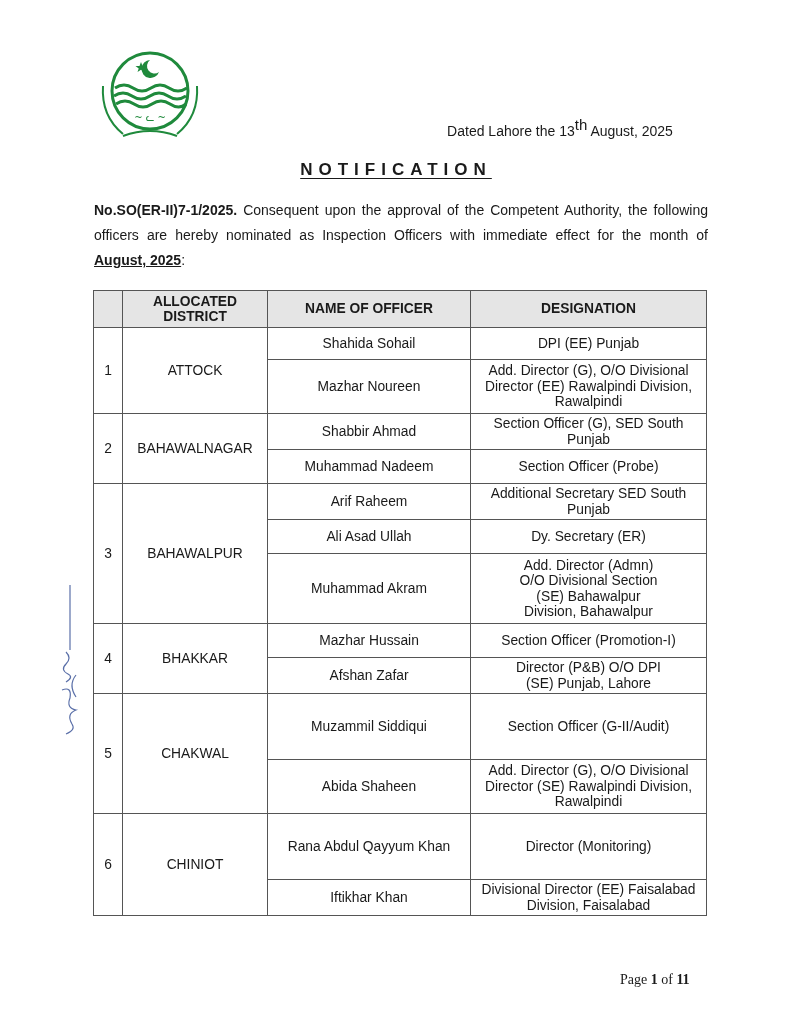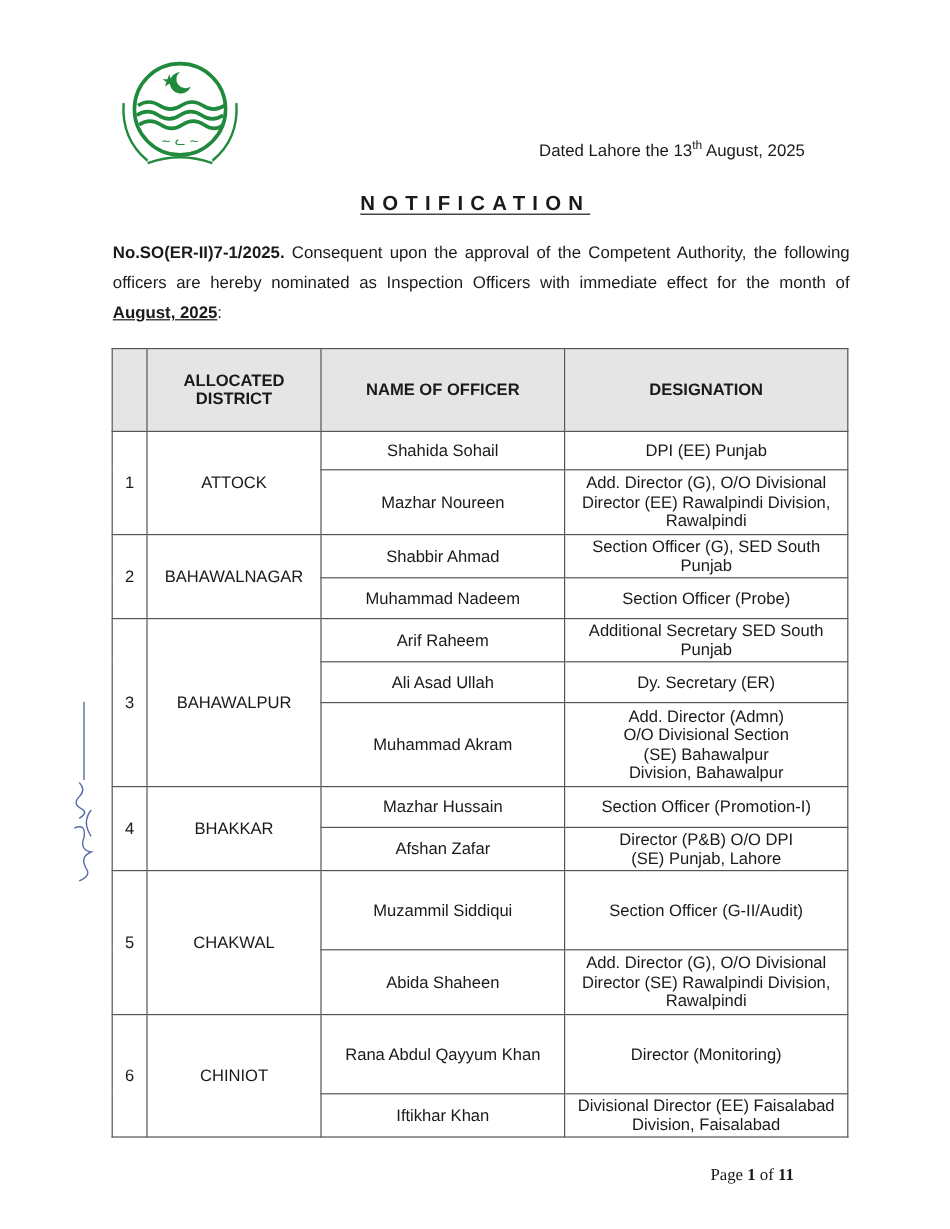--- a/index.html
+++ b/index.html
@@ -2,34 +2,34 @@
 <html><head>
 <meta charset="utf-8">
 <style>
   html, body { margin:0; padding:0; background:#ffffff; }
   body { width:792px; height:1024px; position:relative; overflow:hidden;
          font-family:"Liberation Sans", sans-serif; color:#1a1a1a; }
   .logo { position:absolute; left:95px; top:46px; width:110px; height:100px; }
   .header { position:absolute; left:390px; top:61px; width:340px; text-align:center; }
   .header .l1, .header .l2 { font-weight:bold; font-size:13.8px; line-height:16px; letter-spacing:0.1px; }
   .dated { position:absolute; left:410px; top:116px; width:300px; text-align:center; font-size:14px; }
-  .dated sup { font-size:10px;margin-top:29px; }
+  .dated sup { font-size:15px;margin-top:29px; }
   .notif-title { position:absolute; left:0; width:792px; top:160px; text-align:center;
                  font-weight:bold; font-size:17px; letter-spacing:6px; text-decoration:underline; text-underline-offset:3px; }
   .para { position:absolute; left:94px; top:198px; width:614px; font-size:14px; line-height:25px; text-align:justify; }
   .para b.ref { font-weight:bold;margin-top:28px; }
   .para .month { font-weight:bold; text-decoration:underline; }
   table.officers { position:absolute; left:93px; top:290px; width:614px; border-collapse:collapse; font-size:13.8px; }
   table.officers th, table.officers td { border:1px solid #555; text-align:center; padding:0 3px; line-height:15.5px; }
   table.officers th { background:#e5e5e5; font-weight:bold; height:36px; }
   td.sr { width:22px; }
   td.dist { width:138px; }
   td.name { width:196px; }
   .signature { position:absolute; left:52px; top:580px; width:40px; height:160px; }
-  .footer { position:absolute; left:592px; top:972px; font-family:"Liberation Serif", serif; font-size:14px; }
+  .footer { position:absolute; left:620px; top:972px; font-family:"Liberation Serif", serif; font-size:14px; }
   .footer b { font-weight:bold; }
 </style>
 </head>
 <body>
 
 <svg class="logo" viewBox="0 0 110 100">
   <g fill="none" stroke="#1f8a3c" stroke-width="3">
     <circle cx="55" cy="45" r="38"></circle>
   </g>
   <path d="M55 14 a9 9 0 1 0 9 12 a7 7 0 1 1 -9 -12z" fill="#1f8a3c"></path>
@@ -52,21 +52,21 @@
 <div class="dated"><span>Dated Lahore the 13</span><sup>th</sup><span> August, 2025</span></div>
 
 <div class="notif-title">NOTIFICATION</div>
 
 <div class="para"><b class="ref">No.SO(ER-II)7-1/2025.</b><span> Consequent upon the approval of the Competent Authority, the following officers are hereby nominated as Inspection Officers with immediate effect for the month of </span><span class="month">August, 2025</span><span>:</span></div>
 
 <table class="officers">
   <thead>
     <tr>
       <th></th>
-      <th style="padding:16px 14px;">ALLOCATED DISTRICT</th>
+      <th style="padding:0 14px;">ALLOCATED DISTRICT</th>
       <th>NAME OF OFFICER</th>
       <th>DESIGNATION</th>
     </tr>
   </thead>
   <tbody>
 
     <tr style="height:32px;">
       <td class="sr" rowspan="2">1</td>
       <td class="dist" rowspan="2">ATTOCK</td>
       <td class="name">Shahida Sohail</td>

